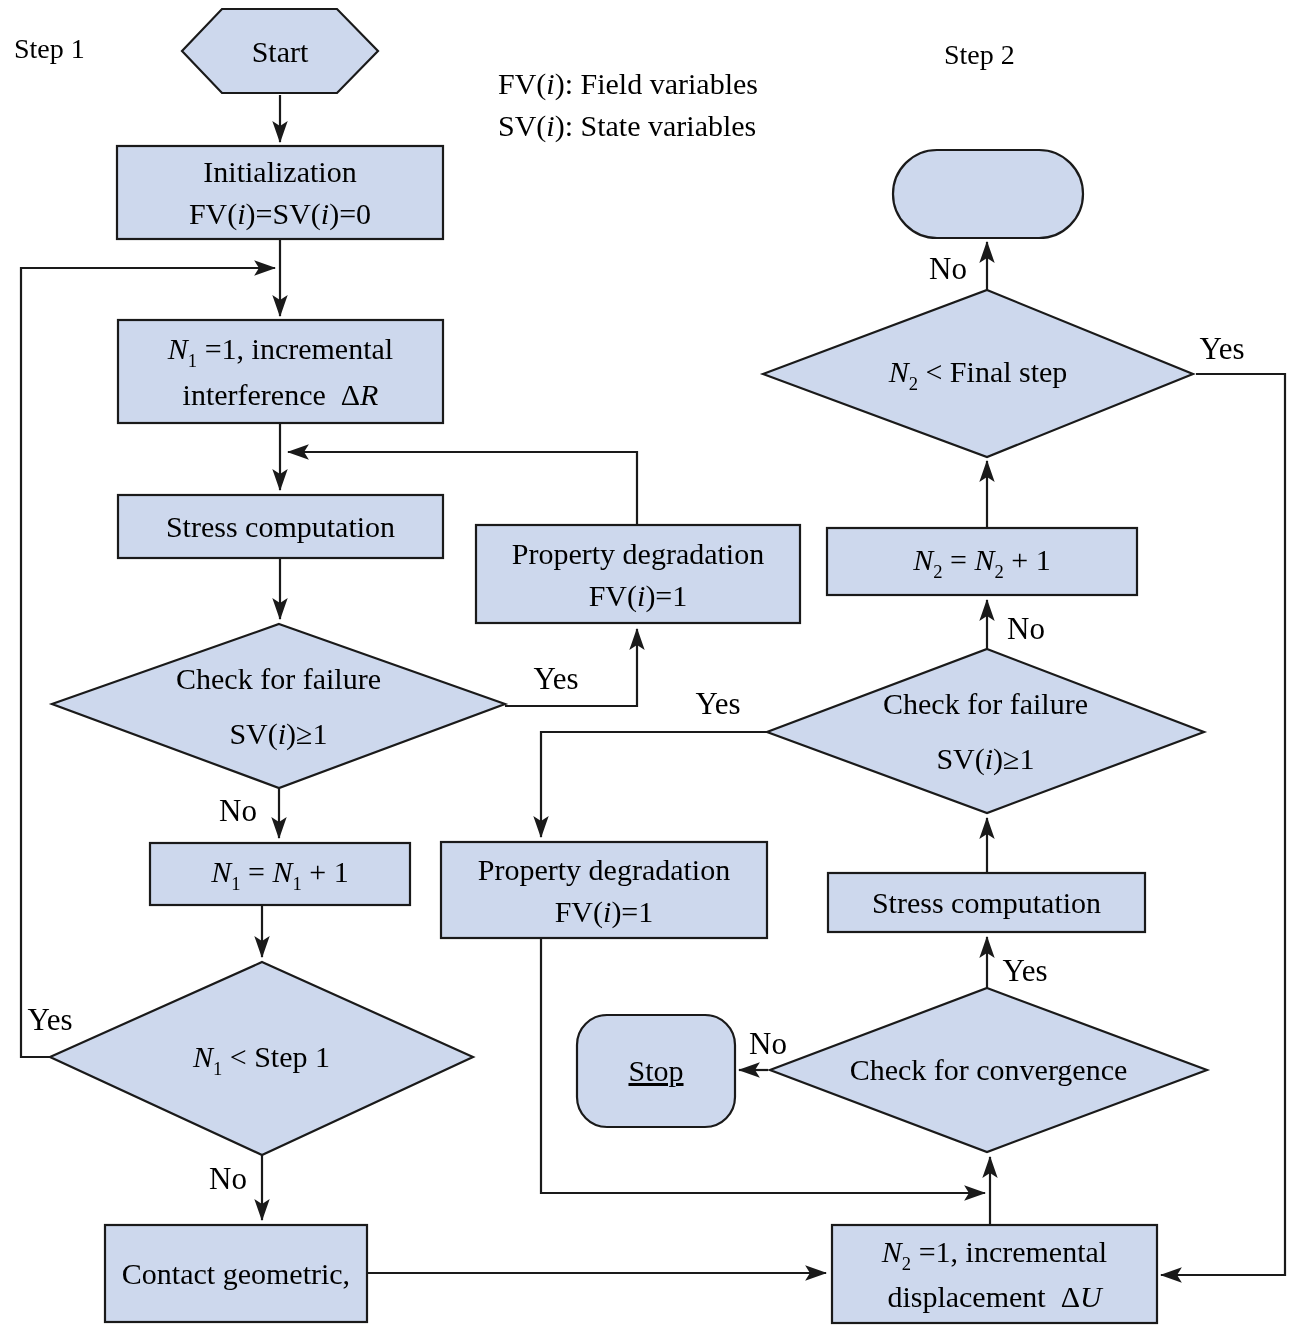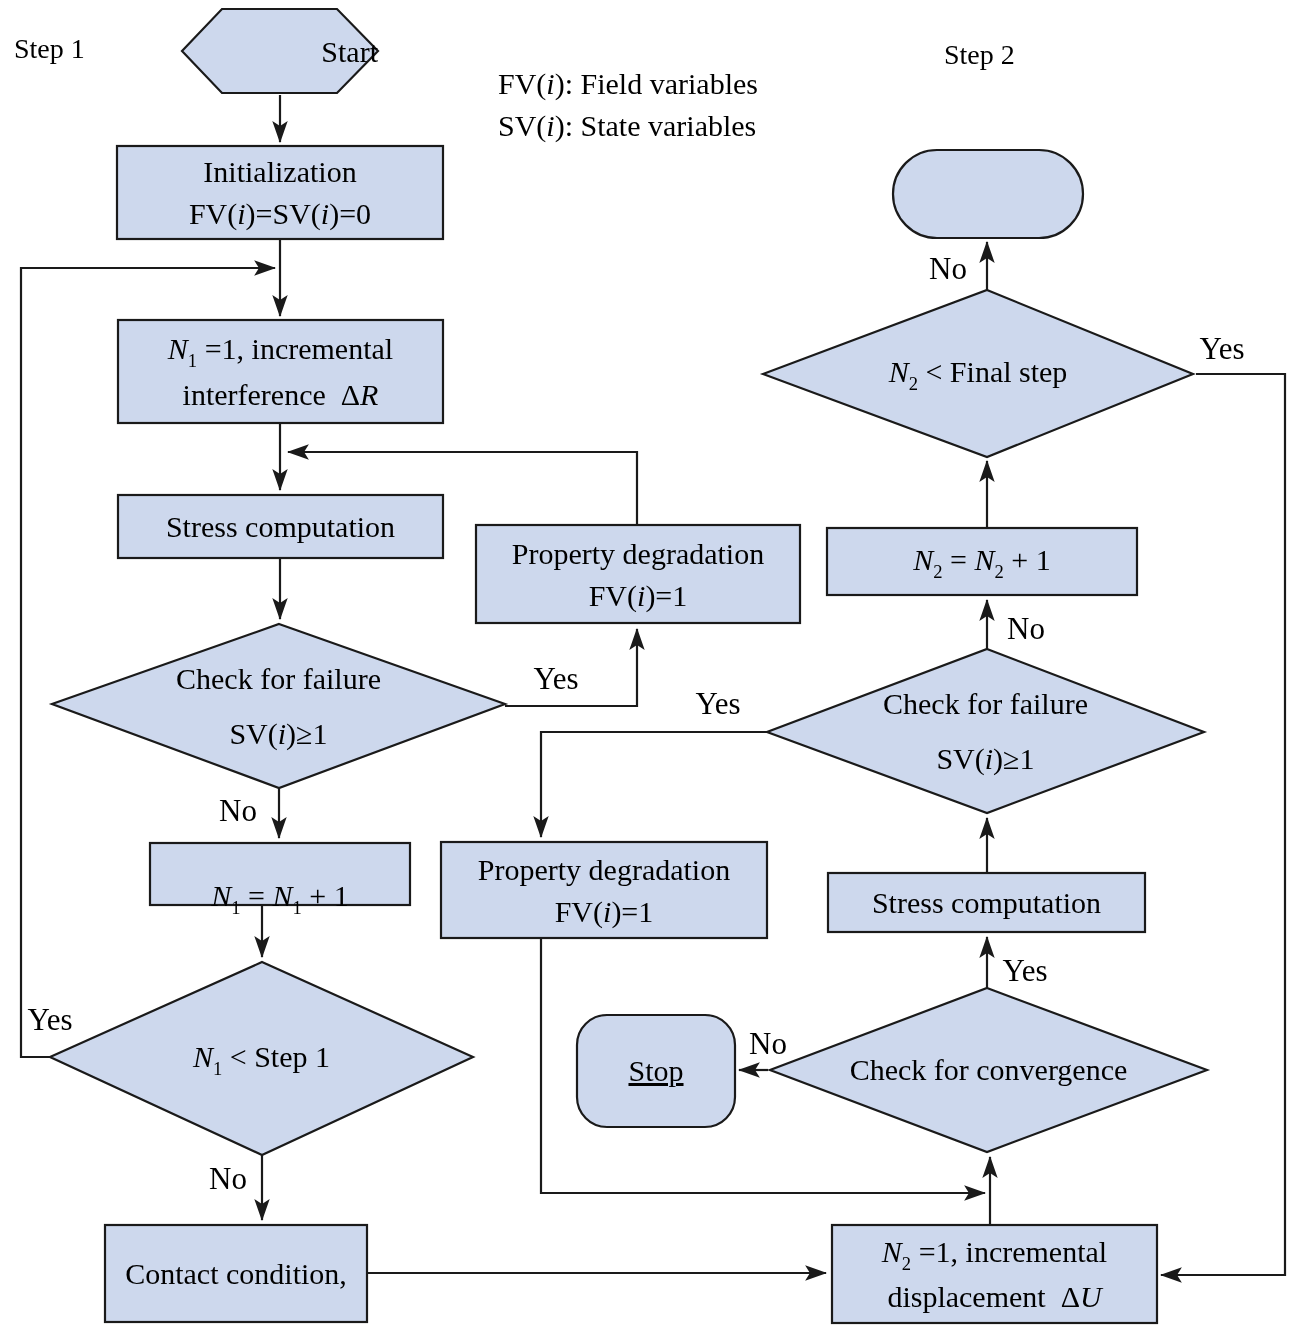--- a/index.html
+++ b/index.html
@@ -99,21 +99,21 @@
     <span>FV(</span>
       <span class="it">i</span>
       <span>): Field variables</span>
   </div>
   <div class="legend-line" style="left:498px;top:106px;width:360px;height:40px;">
     <span>SV(</span>
       <span class="it">i</span>
       <span>): State variables</span>
   </div>
 
-  <div class="node-label" style="left:182px;top:11px;width:196px;height:82px;align-items:flex-end;">
+  <div class="node-label" style="left:182px;top:11px;width:196px;height:82px;">
       <div>Start</div>
     </div>
 
   <div class="node-label" style="left:117px;top:148px;width:326px;height:90px;">
     <div>Initialization</div>
     <div><span>FV(</span><span class="it">i</span><span>)=SV(</span><span class="it">i</span><span>)=0</span></div>
   </div>
 
   <div class="node-label" style="left:118px;top:322px;width:325px;height:100px;">
     <div><span class="it">N</span><span class="sub">1</span><span> =1, incremental</span></div>
@@ -127,30 +127,30 @@
   <div class="node-label diamond" style="left:52px;top:630px;width:453px;height:152px;">
     <div>Check for failure</div>
     <div><span>SV(</span><span class="it">i</span><span>)≥1</span></div>
   </div>
 
   <div class="node-label" style="left:476px;top:527px;width:324px;height:95px;">
     <div>Property degradation</div>
     <div><span>FV(</span><span class="it">i</span><span>)=1</span></div>
   </div>
 
-  <div class="node-label" style="left:150px;top:843px;width:260px;height:62px;margin-top:24px;">
+  <div class="node-label" style="left:150px;top:843px;width:260px;height:62px;">
     <div><span class="it">N</span><span class="sub">1</span><span> = </span><span class="it">N</span><span class="sub">1</span><span> + 1</span></div>
   </div>
 
   <div class="node-label" style="left:50px;top:962px;width:423px;height:193px;">
     <div><span class="it">N</span><span class="sub">1</span><span> &lt; Step 1</span></div>
   </div>
 
   <div class="node-label" style="left:105px;top:1227px;width:262px;height:94px;">
-    <div>Contact condition,</div>
+    <div>Contact geometric,</div>
   </div>
 
 
   <div class="node-label" style="left:763px;top:292px;width:430px;height:163px;">
     <div><span class="it">N</span><span class="sub">2</span><span> &lt; Final step</span></div>
   </div>
 
   <div class="node-label" style="left:827px;top:528px;width:310px;height:67px;">
     <div><span class="it">N</span><span class="sub">2</span><span> = </span><span class="it">N</span><span class="sub">2</span><span> + 1</span></div>
   </div>

